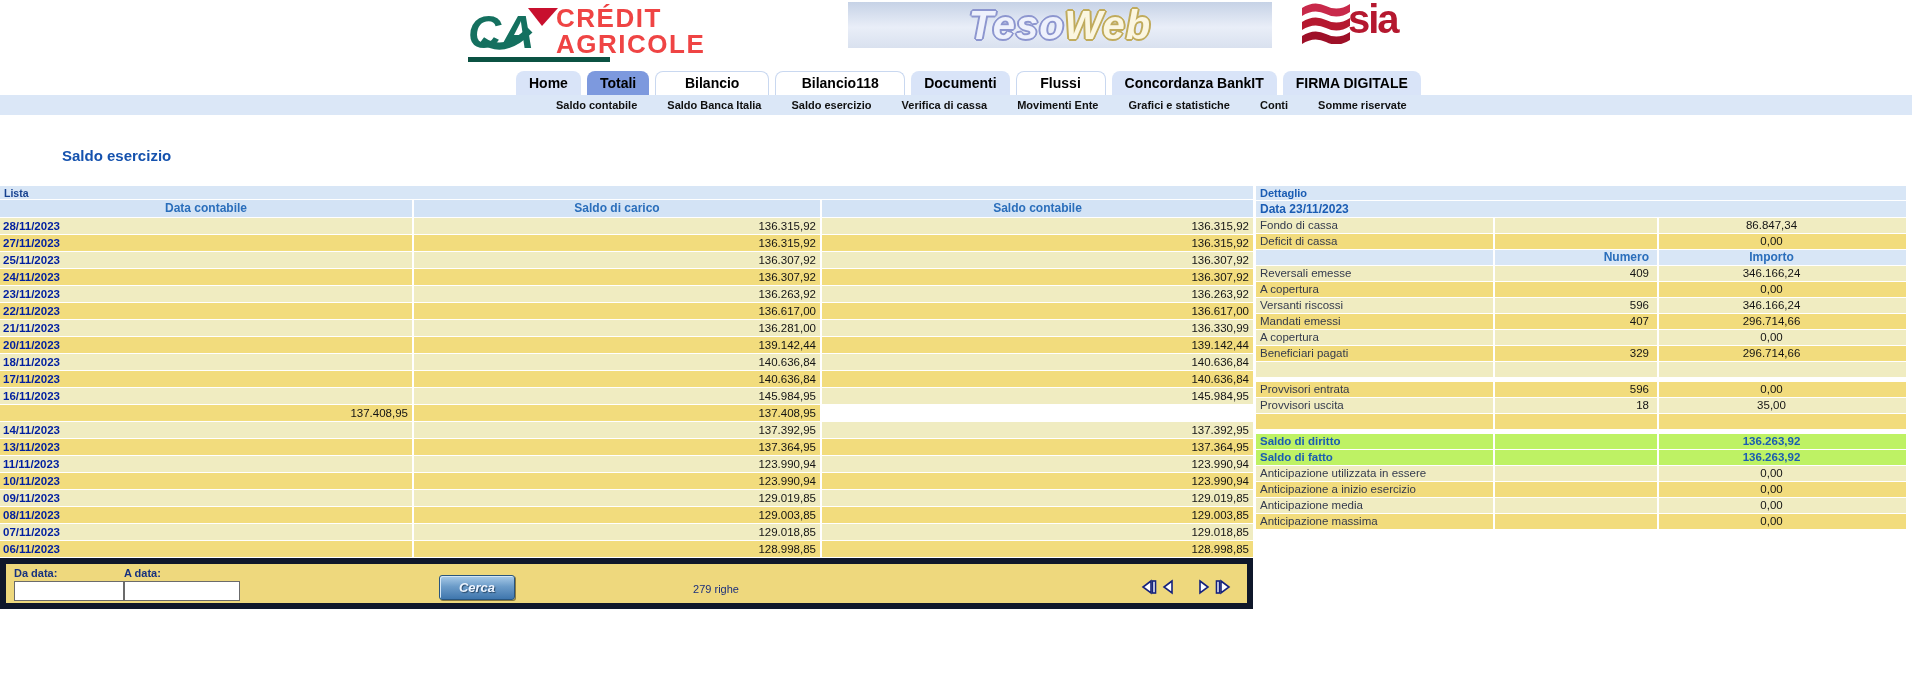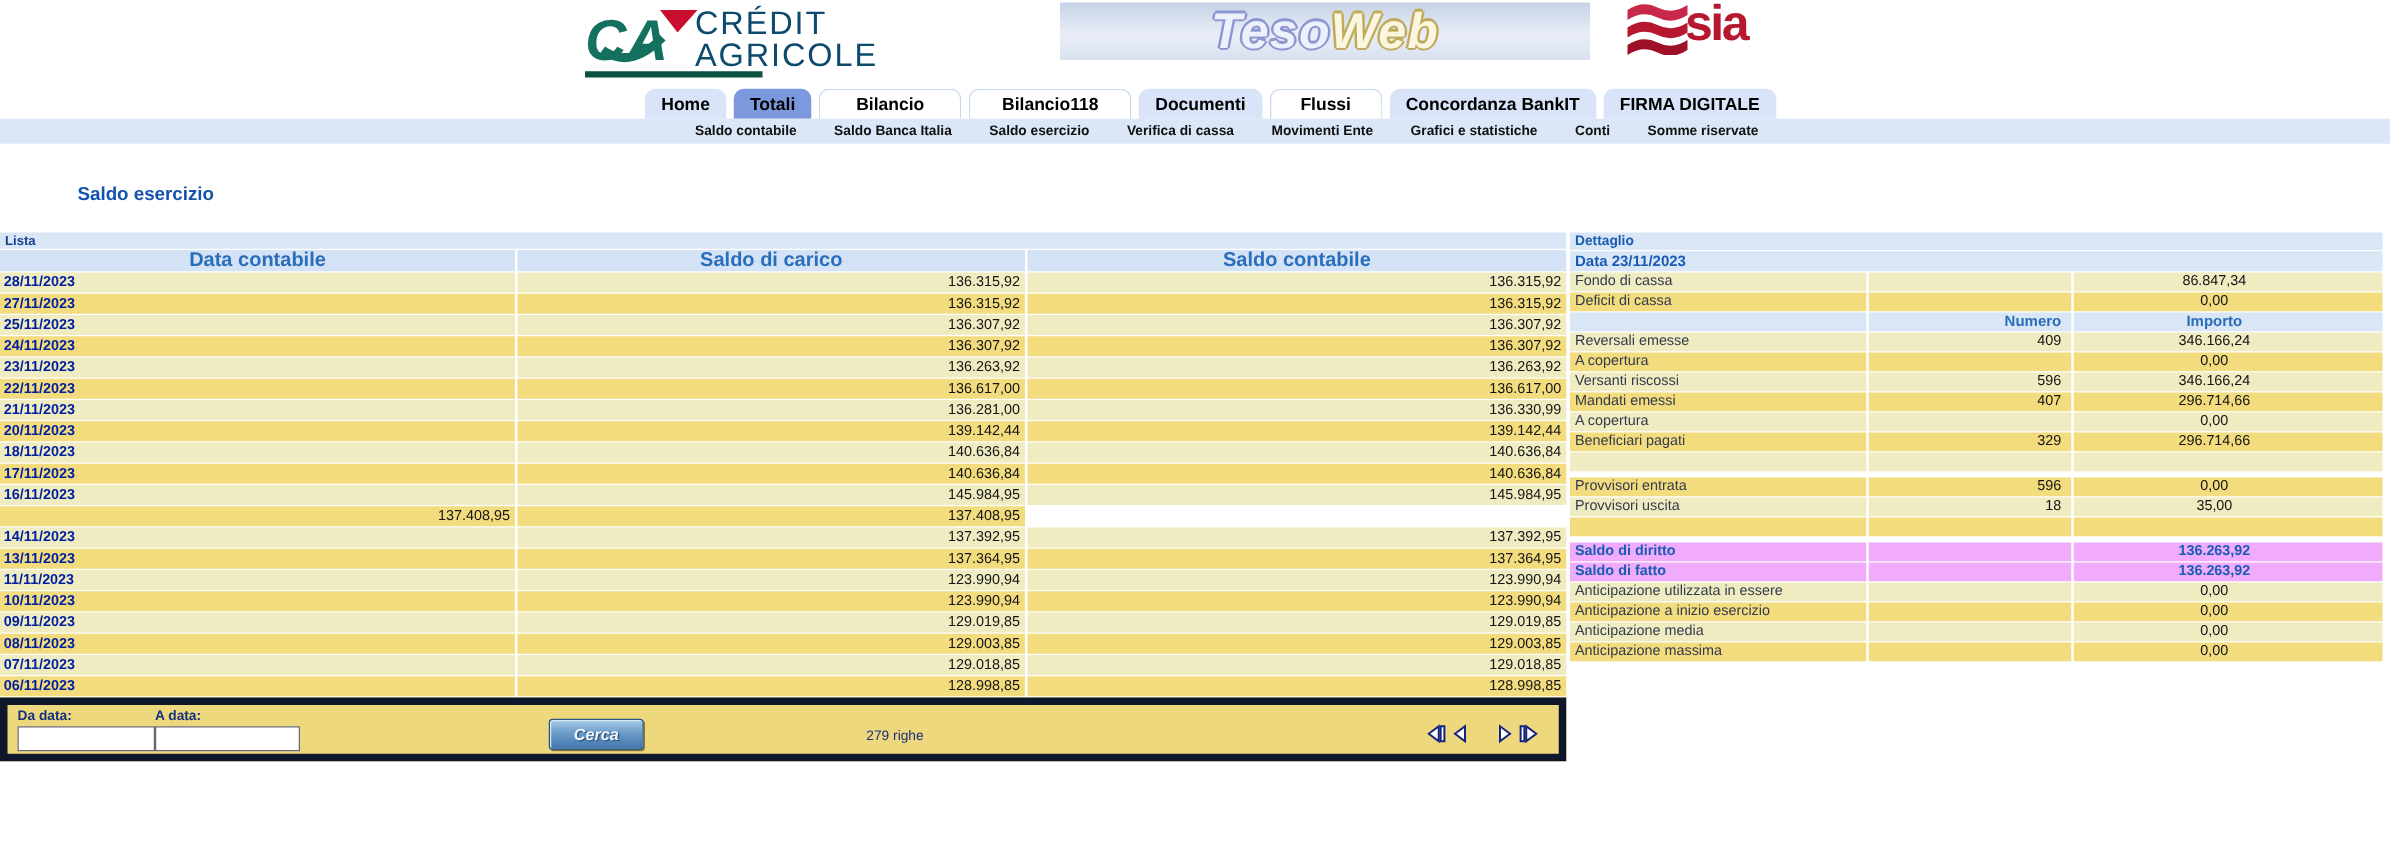--- a/index.html
+++ b/index.html
@@ -2,21 +2,21 @@
 <html><head>
 <meta charset="utf-8">
 <style>
   html,body{margin:0;padding:0;background:#fff;}
   body{font-family:"Liberation Sans",sans-serif;width:1912px;height:682px;position:relative;overflow:hidden;}
   .abs{position:absolute;}
 
   
   #header{position:absolute;left:0;top:0;width:1912px;height:70px;background:#fff;}
   #ca-underline{position:absolute;left:468px;top:57px;width:142px;height:5px;background:#0b5243;}
-  #brand-text{position:absolute;left:556px;top:5px;color:#0c4a6e;font-weight:normal;font-size:26px;line-height:26px;letter-spacing:1.5px;}
+  #brand-text{position:absolute;left:556px;top:5px;color:#ef4444;font-weight:bold;font-size:26px;line-height:26px;letter-spacing:1.5px;}
   #tesoweb{position:absolute;left:848px;top:2px;width:424px;height:46px;background:linear-gradient(180deg,#c6d2e6 0%,#e9eef8 55%,#d9e1ef 100%);display:flex;align-items:center;justify-content:center;font-size:40px;font-weight:bold;font-style:italic;letter-spacing:1px;}
   .teso{color:#eef1fc;text-shadow:-2px 0 #8d96cf,2px 0 #8d96cf,0 -2px #8d96cf,0 2px #8d96cf,-1px -1px #8d96cf,1px 1px #8d96cf,1px -1px #8d96cf,-1px 1px #8d96cf;}
   .webw{color:#fbf6e0;text-shadow:-2px 0 #c0ab5c,2px 0 #c0ab5c,0 -2px #c0ab5c,0 2px #c0ab5c,-1px -1px #c0ab5c,1px 1px #c0ab5c,1px -1px #c0ab5c,-1px 1px #c0ab5c;}
   #sia-logo{position:absolute;left:1300px;top:0;height:44px;display:flex;align-items:center;}
   #sia-text{color:#b5182f;font-weight:bold;font-size:40px;line-height:40px;letter-spacing:-2px;margin-left:-4px;margin-top:-6px;}
 
   
   #tabbar{position:absolute;left:516px;top:72px;height:23px;display:flex;align-items:flex-end;gap:6px;}
   .tab{border-radius:8px 8px 0 0;padding:4px 13px 4px;font-size:14px;font-weight:bold;color:#000;text-align:center;cursor:pointer;white-space:nowrap;}
   .tab.lightblue{background:#d9e4f8;}
@@ -30,21 +30,21 @@
   #subnav{position:absolute;left:0;top:95px;width:1912px;height:20px;background:#dbe7f7;display:flex;align-items:center;gap:30px;padding-left:556px;box-sizing:border-box;}
   .subnav-item{font-size:11px;font-weight:bold;color:#101010;cursor:pointer;white-space:nowrap;}
 
   
   #page-title{position:absolute;left:62px;top:147px;font-size:15px;font-weight:bold;color:#1552ae;}
 
   
   #list-panel{position:absolute;left:0;top:186px;width:1253px;}
   .barlabel{height:13px;background:#d8e6f6;font-size:10.5px;font-weight:bold;color:#16418f;padding:1px 0 0 4px;box-sizing:border-box;margin-bottom:1px;}
   #list-header{display:grid;grid-template-columns:412px 406px 431px;gap:2px;margin-bottom:1px;}
-  #list-header .hcell{background:#d3e3f5;color:#2a6ebb;font-weight:bold;font-size:16px;text-align:center;height:17px;line-height:17px;}
+  #list-header .hcell{background:#d3e3f5;color:#2a6ebb;font-weight:bold;font-size:12px;text-align:center;height:17px;line-height:17px;}
   .lrow{display:grid;grid-template-columns:412px 406px 431px;gap:2px;margin-bottom:1px;}
   .lrow .cell{height:16px;line-height:16px;font-size:11.5px;}
   .shade-light .cell{background:#f0ecc1;}
   .shade-dark .cell{background:#f2dc7d;}
   .date-cell{color:#001fa0;font-weight:bold;padding-left:3px;}
   .val-cell{color:#141414;text-align:right;padding-right:4px;}
 
   
   #list-footer{position:absolute;left:0;top:374px;width:1253px;height:51px;background:#eed87d;border:6px solid #0f172a;box-sizing:border-box;}
   #list-footer{top:auto;margin-top:1px;position:relative;}
@@ -58,21 +58,21 @@
 
   
   #detail-panel{position:absolute;left:1256px;top:186px;width:650px;}
   #detail-title{height:14px;font-size:11px;padding-top:1px;color:#1a5cb3;background:#d8e6f6;font-weight:bold;padding-left:4px;box-sizing:border-box;margin-bottom:1px;}
   #detail-subtitle{height:16px;background:#d8e6f6;font-size:12px;font-weight:bold;color:#1a5cb3;padding:1px 0 0 4px;box-sizing:border-box;margin-bottom:1px;}
   .drow{display:grid;grid-template-columns:237px 162px 247px;gap:2px;margin-bottom:1px;}
   .drow .cell{height:15px;line-height:15px;font-size:11.5px;}
   .drow .lab{color:#333a4d;padding-left:4px;white-space:nowrap;overflow:hidden;}
   .drow .num{text-align:right;padding-right:8px;color:#141414;}
   .drow .imp{text-align:center;padding-right:22px;color:#141414;}
-  .shade-blue .cell{background:#f0abfc;}
+  .shade-blue .cell{background:#bef264;}
   .shade-blue .lab,.shade-blue .imp{color:#1a5cb3;font-weight:bold;}
   .dcolheader .cell{background:#d8e6f6;color:#2a6ebb;font-weight:bold;font-size:12px;}
   .drow-spacer{height:4px;}
 </style>
 </head>
 <body>
 
 <div id="header">
   <svg class="abs" style="left:468px;top:6px;" width="92" height="50" viewBox="0 0 92 50">
     <polygon points="60,2 90,2 74,20" fill="#c8102e"></polygon>

